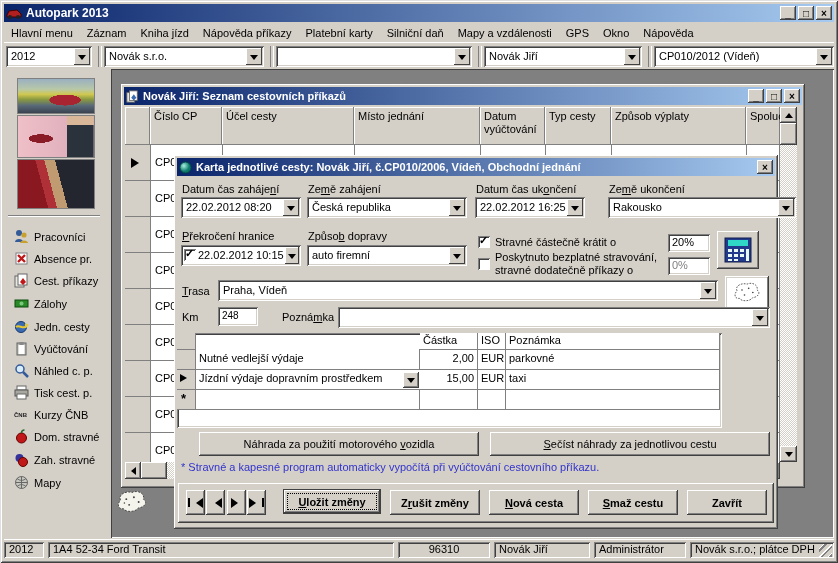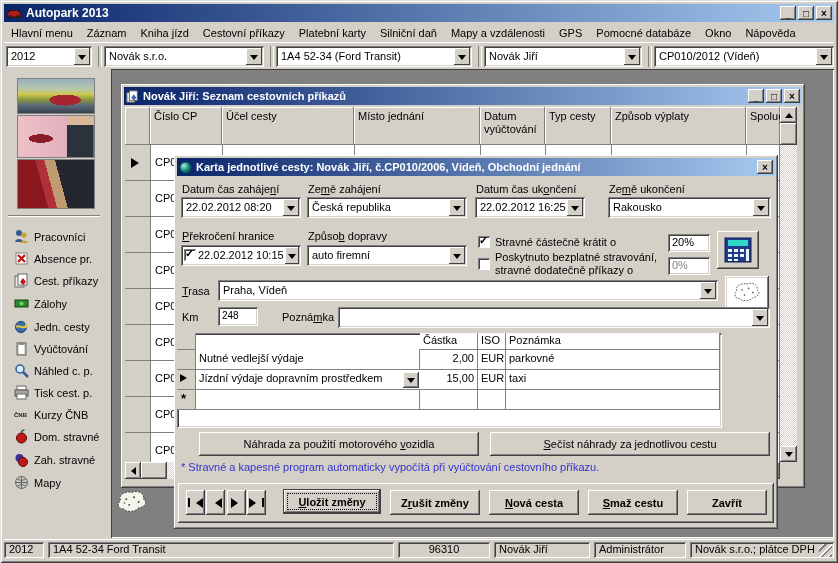--- a/index.html
+++ b/index.html
@@ -63,47 +63,45 @@
     <span style="flex:1"></span>
     <span class="cap" style="position:static;width:16px;height:14px;margin-right:2px;">_</span>
     <span class="cap" style="position:static;width:16px;height:14px;margin-right:2px;">□</span>
     <span class="cap" style="position:static;width:16px;height:14px;margin-right:2px;">×</span>
   </div>
 
   <div style="position:absolute;left:4px;top:23px;right:4px;height:19px;display:flex;align-items:center;">
     <span class="menu-item">Hlavní menu</span>
     <span class="menu-item">Záznam</span>
     <span class="menu-item">Kniha jízd</span>
-    <span class="menu-item">Cestovní příkazy</span>
+    <span class="menu-item">Nápověda příkazy</span>
     <span class="menu-item">Platební karty</span>
     <span class="menu-item">Silniční daň</span>
     <span class="menu-item">Mapy a vzdálenosti</span>
     <span class="menu-item">GPS</span>
-    <span class="menu-item">Pomocné databáze</span>
     <span class="menu-item">Okno</span>
     <span class="menu-item">Nápověda</span>
   </div>
 
   <div style="position:absolute;left:4px;top:42px;right:4px;height:27px;border-top:1px solid #fff;">
     <div class="combo" style="left:2px;top:3px;width:86px;height:21px;">
       <span class="cval">2012</span>
         <span class="drop">
           <span class="tri"></span>
         </span>
     </div>
     <div class="tsep" style="left:94px;"></div>
     <div class="combo" style="left:100px;top:3px;width:160px;height:21px;">
       <span class="cval">Novák s.r.o.</span>
         <span class="drop">
           <span class="tri"></span>
         </span>
     </div>
     <div class="tsep" style="left:266px;"></div>
     <div class="combo" style="left:272px;top:3px;width:196px;height:21px;">
-      <span class="cval">1A4 52-34 (Ford Transit)</span>
         <span class="drop">
           <span class="tri"></span>
         </span>
     </div>
     <div class="tsep" style="left:474px;"></div>
     <div class="combo" style="left:480px;top:3px;width:158px;height:21px;">
       <span class="cval">Novák Jiří</span>
         <span class="drop">
           <span class="tri"></span>
         </span>
@@ -344,21 +342,21 @@
         </span>
     </div>
     <span class="lbl" style="left:302px;top:28px;">Datum čas uk<u>o</u>nčení</span>
     <div class="combo" style="left:301px;top:42px;width:110px;height:21px;">
       <span class="cval" style="right:18px;">22.02.2012 16:25</span>
         <span class="drop">
           <span class="tri"></span>
         </span>
     </div>
     <span class="lbl" style="left:435px;top:28px;">Ze<u>m</u>ě ukončení</span>
-    <div class="combo" style="left:434px;top:42px;width:163px;height:21px;">
+    <div class="combo" style="left:434px;top:42px;width:188px;height:21px;">
       <span class="cval">Rakousko</span>
         <span class="drop">
           <span class="tri"></span>
         </span>
     </div>
 
     <span class="lbl" style="left:8px;top:75px;"><u>P</u>řekročení hranice</span>
     <div class="combo" style="left:7px;top:90px;width:120px;height:21px;">
       <span class="cb checked" style="left:3px;top:4px;"></span>
       <span class="cval" style="left:17px;right:16px;">22.02.2012 10:15</span>

